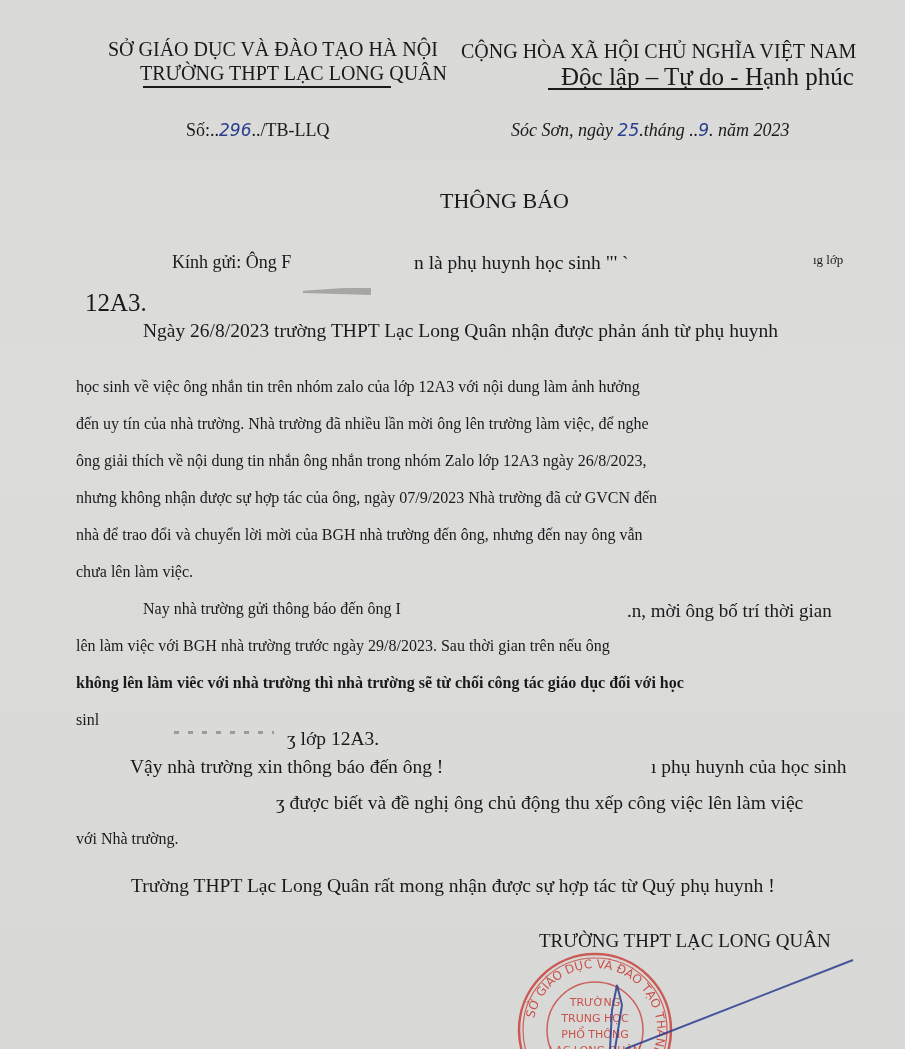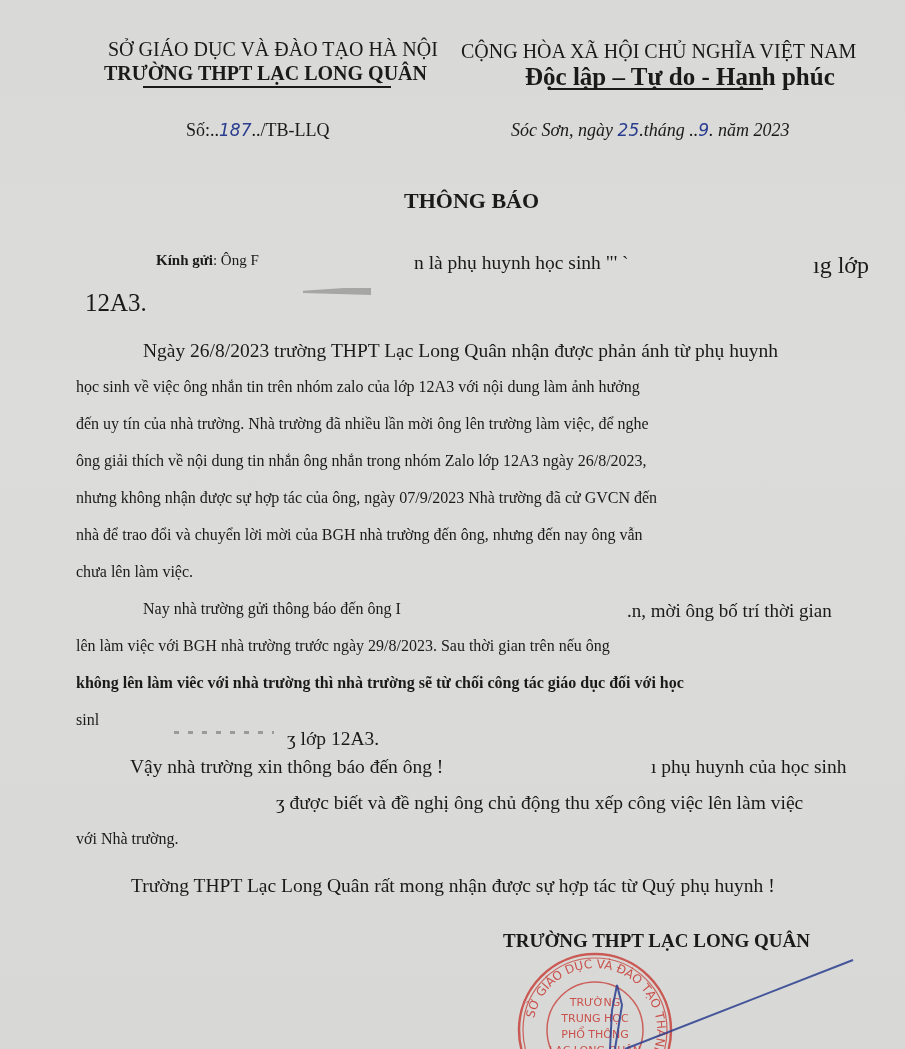--- a/index.html
+++ b/index.html
@@ -4,56 +4,56 @@
 <style>
   html, body { margin:0; padding:0; }
   body {
     width:905px; height:1049px; overflow:hidden; position:relative;
     background: linear-gradient(180deg, #d9dad7 0%, #dcdddb 40%, #d8d9d6 100%);
     font-family: "Liberation Serif", "DejaVu Serif", serif;
     color:#1a1a1a;
   }
   .abs { position:absolute; white-space:nowrap; }
   .hdr { font-size:20px; }
-  .bold { font-weight:bold; }
+  .bold { font-weight:normal;margin-left:36px; }
   .italic { font-style:italic; }
   .hand { color:#2a3d8f; font-style:italic; font-family:"DejaVu Sans", sans-serif; font-size:17px; }
   .body-line { font-size:16px; left:76px; }
   .ul { position:absolute; height:2px; background:#1a1a1a; }
   .stamp { position:absolute; left:515px; top:950px; width:160px; height:160px; }
   .sig { position:absolute; left:0; top:0; width:905px; height:1049px; pointer-events:none; }
 </style>
 </head>
 <body>
 
 <div class="abs hdr" style="left:108px;top:38px;">SỞ GIÁO DỤC VÀ ĐÀO TẠO HÀ NỘI</div>
 <div class="abs hdr bold" style="left:104px;top:62px;">TRƯỜNG THPT LẠC LONG QUÂN</div>
 <div class="ul" style="left:143px;top:86px;width:248px;"></div>
 <div class="abs" style="left:186px;top:120px;font-size:18px;">
-  <span>Số:..</span><span class="hand">187</span><span>../TB-LLQ</span>
+  <span>Số:..</span><span class="hand">296</span><span>../TB-LLQ</span>
 </div>
 
 <div class="abs hdr" style="left:461px;top:40px;">CỘNG HÒA XÃ HỘI CHỦ NGHĨA VIỆT NAM</div>
 <div class="abs hdr bold" style="left:525px;top:63px;font-size:25px;">Độc lập – Tự do -  Hạnh phúc</div>
 <div class="ul" style="left:548px;top:88px;width:215px;"></div>
 <div class="abs italic" style="left:511px;top:120px;font-size:18px;">
   <span>Sóc Sơn, ngày </span><span class="hand">25</span><span>.tháng ..</span><span class="hand">9</span><span>. năm 2023</span>
 </div>
 
 <div class="abs bold" style="left:404px;top:188px;font-size:22px;">THÔNG BÁO</div>
 
-<div class="abs" style="left:156px;top:252px;font-size:15px;">
+<div class="abs" style="left:136px;top:252px;font-size:18px;">
   <span class="bold">Kính gửi</span><span>: Ông F</span>
 </div>
 <div class="abs" style="left:414px;top:252px;font-size:19.5px;">n là phụ huynh học sinh "' `</div>
-<div class="abs" style="left:813px;top:252px;font-size:24px;">ıg lớp</div>
+<div class="abs" style="left:813px;top:252px;font-size:13px;">ıg lớp</div>
 <div class="abs" style="left:85px;top:289px;font-size:25px;">12A3.</div>
 <div style="position:absolute;left:303px;top:288px;width:68px;height:7px;background:#a6a7a5;clip-path:polygon(0 40%,60% 0,100% 0,100% 100%,0 70%);"></div>
 
-<div class="abs" style="left:143px;top:340px;font-size:19.5px;">Ngày 26/8/2023 trường THPT Lạc Long Quân nhận được phản ánh từ phụ huynh</div>
+<div class="abs" style="left:143px;top:320px;font-size:19.5px;">Ngày 26/8/2023 trường THPT Lạc Long Quân nhận được phản ánh từ phụ huynh</div>
 <div class="abs body-line" style="top:378px;">học sinh về việc ông nhắn tin trên nhóm zalo của lớp 12A3 với nội dung làm ảnh hưởng</div>
 <div class="abs body-line" style="top:415px;text-align:right;">đến uy tín của nhà trường. Nhà trường đã nhiều lần mời ông lên trường làm việc, để nghe</div>
 <div class="abs body-line" style="top:452px;">ông giải thích về nội dung tin nhắn ông nhắn trong nhóm Zalo lớp 12A3 ngày 26/8/2023,</div>
 <div class="abs body-line" style="top:489px;">nhưng không nhận được sự hợp tác của ông, ngày 07/9/2023 Nhà trường đã cử GVCN đến</div>
 <div class="abs body-line" style="top:526px;">nhà để trao đổi và chuyển lời mời của BGH nhà trường đến ông, nhưng đến nay ông vẫn</div>
 <div class="abs body-line" style="top:563px;">chưa lên làm việc.</div>
 
 <div class="abs" style="left:143px;top:600px;font-size:16px;">Nay nhà trường gửi thông báo đến ông I</div>
 <div class="abs" style="left:627px;top:600px;font-size:19px;">.n, mời ông bố trí thời gian</div>
 <div class="abs body-line" style="top:637px;">lên làm việc với BGH nhà trường trước ngày 29/8/2023. Sau thời gian trên nếu ông</div>

